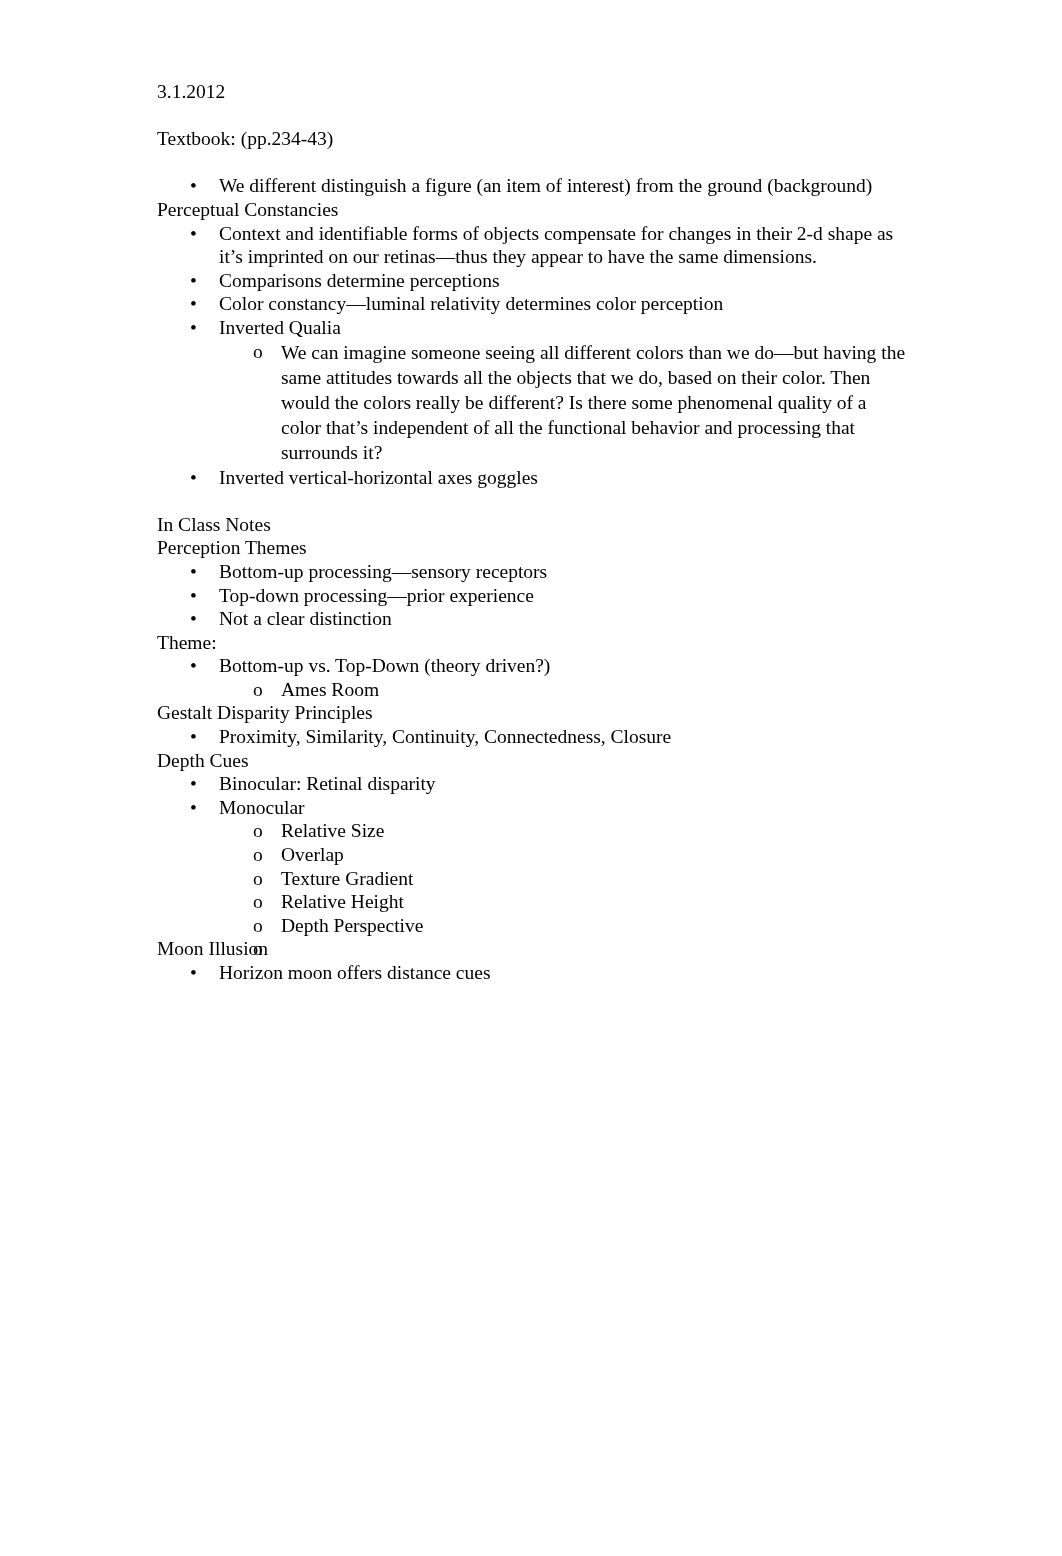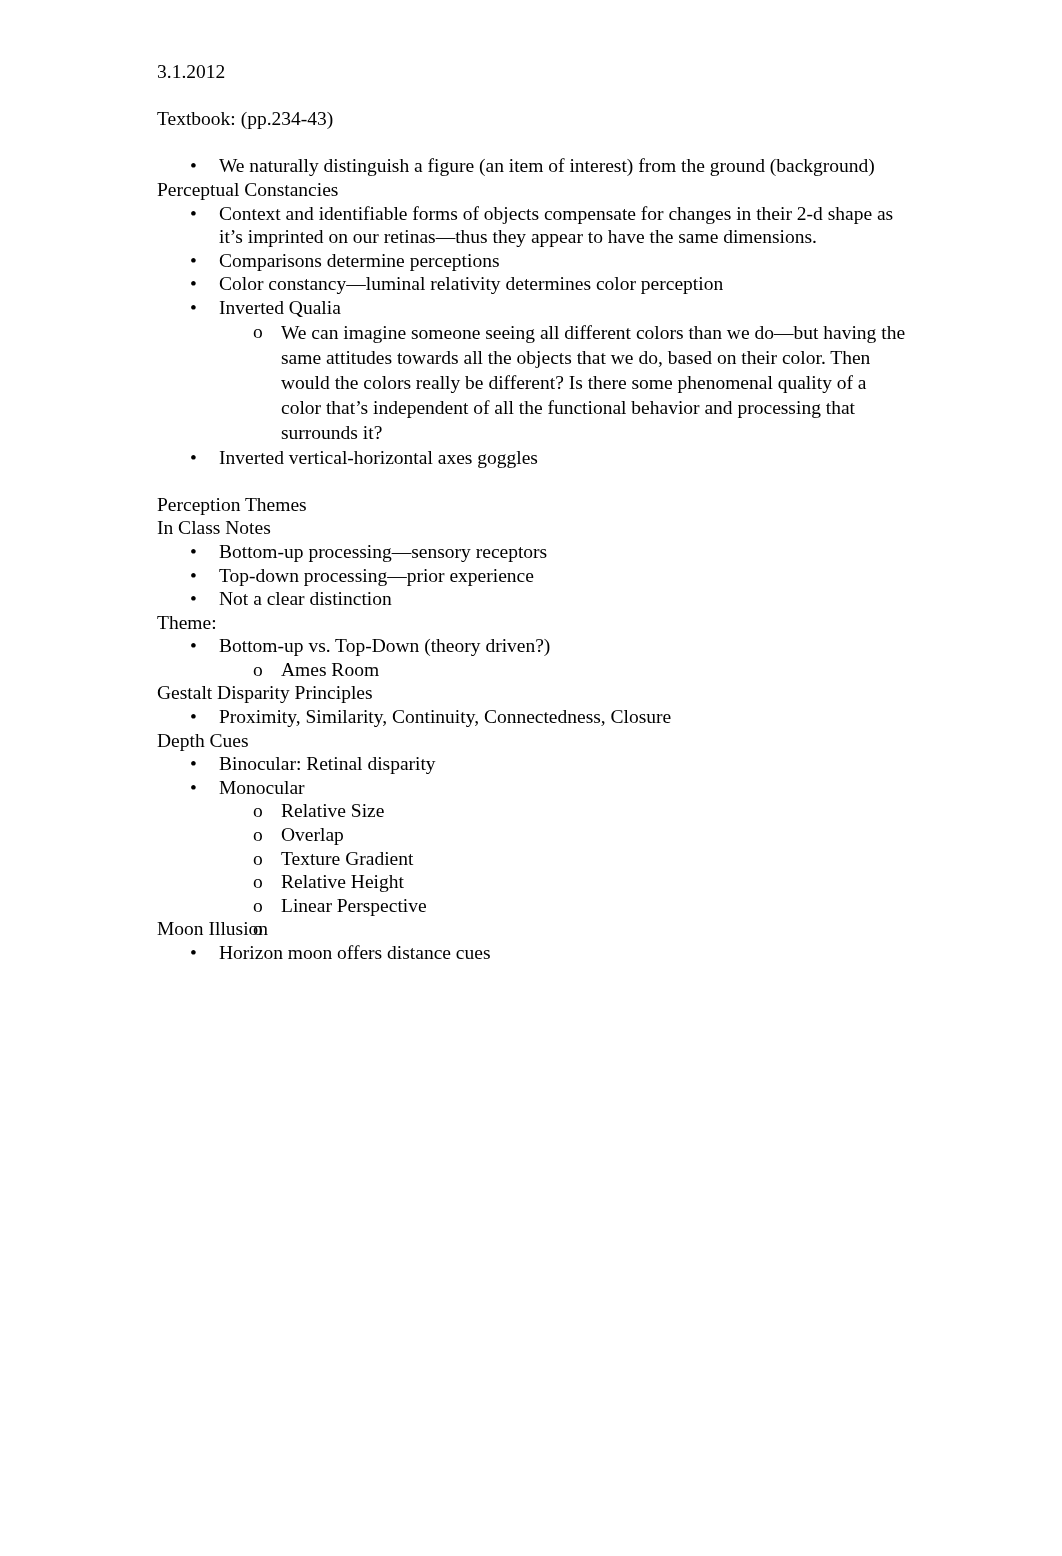--- a/index.html
+++ b/index.html
@@ -14,21 +14,21 @@
     font-family: "Liberation Serif", "DejaVu Serif", serif;
     color: #000000;
     -webkit-font-smoothing: antialiased;
   }
   .page {
     position: relative;
     width: 1062px;
     height: 1556px;
     background: #ffffff;
     box-sizing: border-box;
-    padding: 60px 155px 0 157px;
+    padding: 80px 155px 0 157px;
   }
   .doc {
     font-size: 19.5px;
     line-height: 23.6px;
   }
 
   
   .line {
     margin: 0;
     padding: 0;
@@ -92,21 +92,21 @@
     <p class="line">3.1.2012</p>
 
     <div class="spacer"></div>
 
     <p class="line">Textbook: (pp.234-43)</p>
 
     <div class="spacer"></div>
 
     <div class="b1">
       <span class="mk">•</span>
-      <span class="txt">We naturally distinguish a figure (an item of interest) from the ground (background)</span>
+      <span class="txt">We different distinguish a figure (an item of interest) from the ground (background)</span>
     </div>
 
     <p class="line">Perceptual Constancies</p>
     <div class="b1">
       <span class="mk">•</span>
       <span class="txt">Context and identifiable forms of objects compensate for changes in their 2-d shape as it’s imprinted on our retinas—thus they appear to have the same dimensions.</span>
     </div>
     <div class="b1">
       <span class="mk">•</span>
       <span class="txt">Comparisons determine perceptions</span>
@@ -124,23 +124,23 @@
       <span class="mk">o</span>
       <span class="txt">We can imagine someone seeing all different colors than we do—but having the same attitudes towards all the objects that we do, based on their color. Then would the colors really be different? Is there some phenomenal quality of a color that’s independent of all the functional behavior and processing that surrounds it?</span>
     </div>
     <div class="b1">
       <span class="mk">•</span>
       <span class="txt">Inverted vertical-horizontal axes goggles</span>
     </div>
 
     <div class="spacer"></div>
 
+    <p class="line">In Class Notes</p>
+
     <p class="line">Perception Themes</p>
-
-    <p class="line">In Class Notes</p>
     <div class="b1">
       <span class="mk">•</span>
       <span class="txt">Bottom-up processing—sensory receptors</span>
     </div>
     <div class="b1">
       <span class="mk">•</span>
       <span class="txt">Top-down processing—prior experience</span>
     </div>
     <div class="b1">
       <span class="mk">•</span>
@@ -183,21 +183,21 @@
     <div class="b2">
       <span class="mk">o</span>
       <span class="txt">Texture Gradient</span>
     </div>
     <div class="b2">
       <span class="mk">o</span>
       <span class="txt">Relative Height</span>
     </div>
     <div class="b2">
       <span class="mk">o</span>
-      <span class="txt">Linear Perspective</span>
+      <span class="txt">Depth Perspective</span>
     </div>
     <div class="b2">
       <span class="mk">o</span>
     </div>
 
     <p class="line">Moon Illusion</p>
     <div class="b1">
       <span class="mk">•</span>
       <span class="txt">Horizon moon offers distance cues</span>
     </div>

